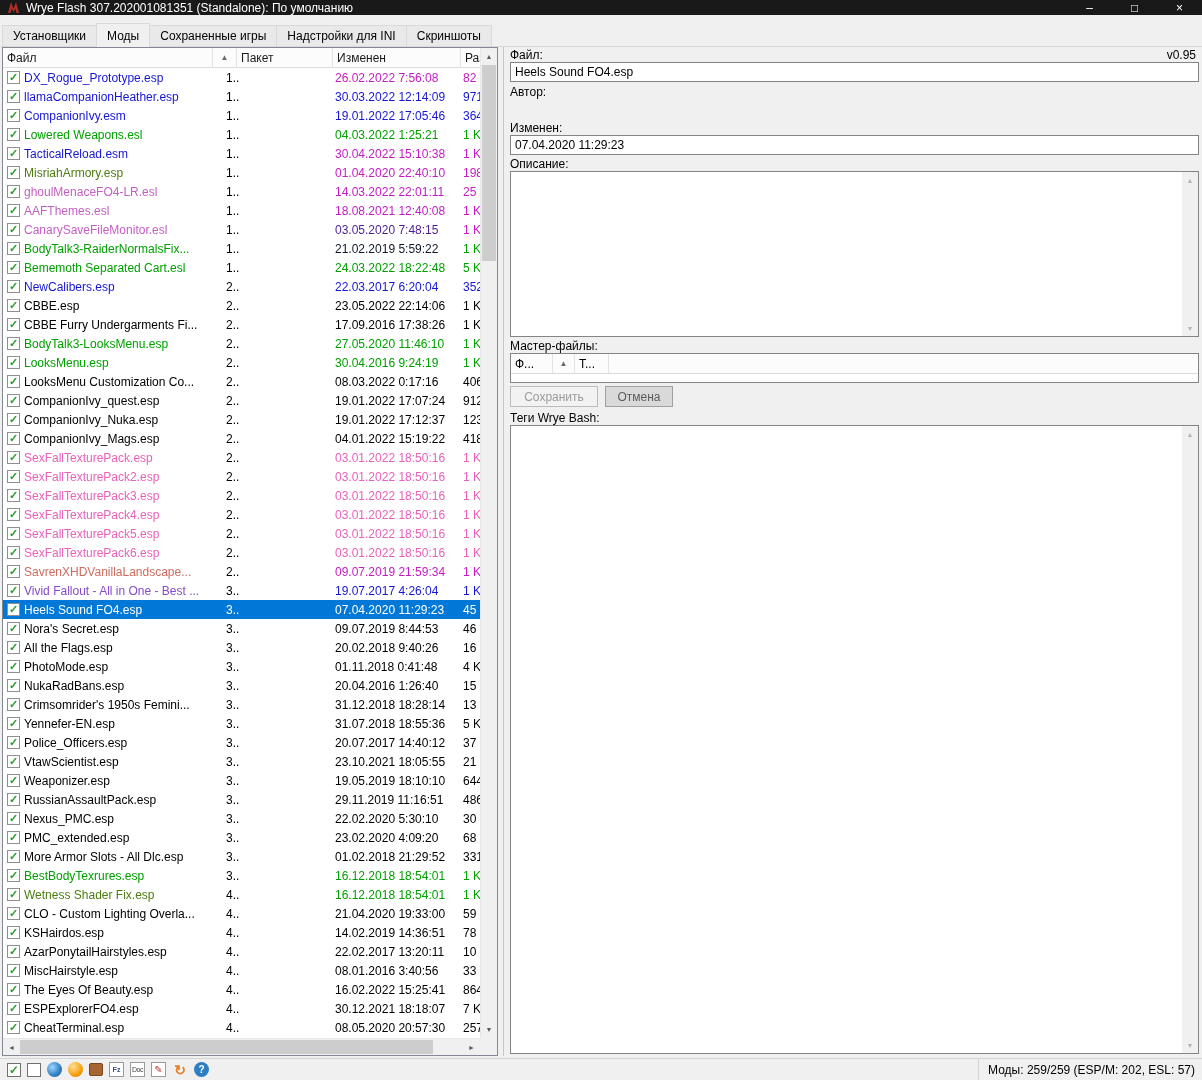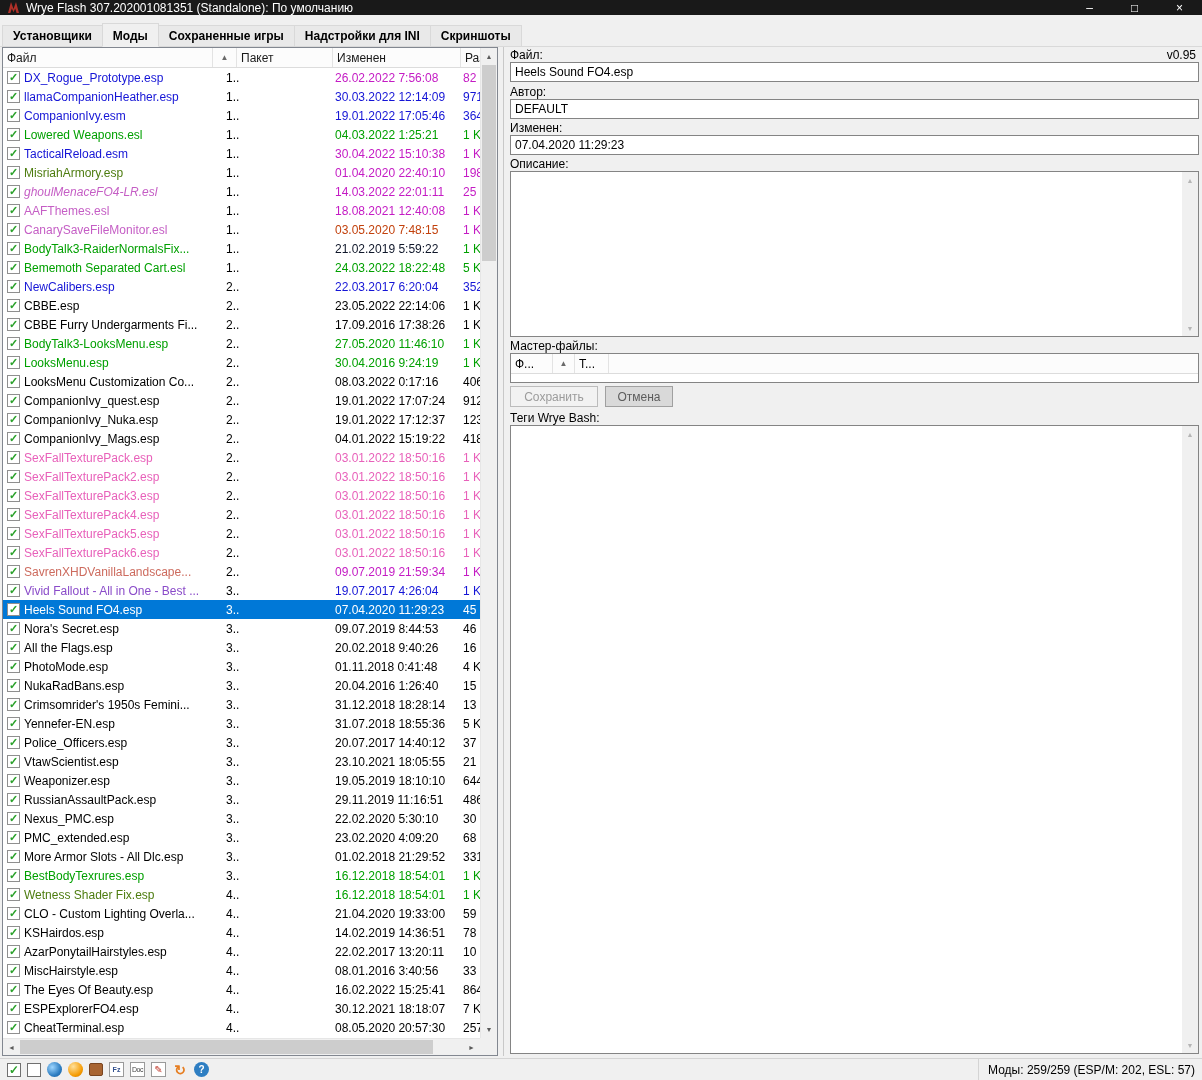--- a/index.html
+++ b/index.html
@@ -12,21 +12,21 @@
               display:flex; align-items:center; color:#fff; }
   .app-icon { margin:0 6px 0 7px; display:flex; align-items:center; }
   .title { flex:1; font-size:12px; white-space:nowrap; }
   .win-controls { display:flex; height:100%; }
   .win-btn { width:45px; display:flex; align-items:center; justify-content:center; font-size:12px; color:#fff; }
 
   
   .tabbar { position:absolute; top:23px; left:0; width:100%; height:24px; background:#f0f0f0;
             display:flex; align-items:flex-end; padding-left:2px; border-bottom:1px solid #d9d9d9; }
   .tab { border:1px solid #d9d9d9; border-bottom:none; background:#e9e9e9; height:21px;
-         padding:3px 10px 12px; white-space:nowrap;font-weight:bold; }
+         padding:3px 10px 12px; white-space:nowrap; }
   .tab + .tab { margin-left:-1px; }
   .tab.active { background:#f0f0f0; height:24px; padding-top:5px; margin-bottom:-1px;
                 border-bottom:1px solid #f0f0f0; z-index:2; }
 
   
   .left-panel { position:absolute; left:2px; top:47px; width:496px; height:1009px;
                 background:#fff; border:1px solid #828790; }
   .lheader { position:absolute; top:0; left:0; right:17px; height:20px; display:flex;
              background:#fcfcfc; border-bottom:1px solid #dcdcdc; z-index:2; }
   .hcell { border-right:1px solid #e3e3e3; display:flex; align-items:center; padding-left:4px;
@@ -199,42 +199,42 @@
           <span class="cbx">✓</span>
           <span style="color: #4d7c0f;">MisriahArmory.esp</span>
         </div>
         <div class="cell c-pkg">1..</div>
         <div class="cell c-date" style="color: rgb(196, 27, 196);">01.04.2020 22:40:10</div>
         <div class="cell c-size" style="color: rgb(196, 27, 196);">1989</div>
       </div>
       <div class="mrow">
         <div class="cell c-name">
           <span class="cbx">✓</span>
-          <span style="color: rgb(197, 94, 197); font-style: italic;">ghoulMenaceFO4-LR.esl</span>
+          <span style="color: rgb(197, 94, 197);">ghoulMenaceFO4-LR.esl</span>
         </div>
         <div class="cell c-pkg">1..</div>
         <div class="cell c-date" style="color: rgb(196, 27, 196);">14.03.2022 22:01:11</div>
         <div class="cell c-size" style="color: rgb(196, 27, 196);">25 K</div>
       </div>
       <div class="mrow">
         <div class="cell c-name">
           <span class="cbx">✓</span>
           <span style="color: rgb(197, 94, 197);">AAFThemes.esl</span>
         </div>
         <div class="cell c-pkg">1..</div>
         <div class="cell c-date" style="color: rgb(196, 27, 196);">18.08.2021 12:40:08</div>
         <div class="cell c-size" style="color: rgb(196, 27, 196);">1 KB</div>
       </div>
       <div class="mrow">
         <div class="cell c-name">
           <span class="cbx">✓</span>
           <span style="color: rgb(197, 94, 197);">CanarySaveFileMonitor.esl</span>
         </div>
         <div class="cell c-pkg">1..</div>
-        <div class="cell c-date" style="color: #c2410c;">03.05.2020 7:48:15</div>
+        <div class="cell c-date" style="color: #4c1d95;">03.05.2020 7:48:15</div>
         <div class="cell c-size" style="color: rgb(196, 27, 196);">1 KB</div>
       </div>
       <div class="mrow">
         <div class="cell c-name">
           <span class="cbx">✓</span>
           <span style="color: rgb(0, 160, 0);">BodyTalk3-RaiderNormalsFix...</span>
         </div>
         <div class="cell c-pkg">1..</div>
         <div class="cell c-date" style="color: #0f172a;">21.02.2019 5:59:22</div>
         <div class="cell c-size" style="color: rgb(0, 160, 0);">1 KB</div>
@@ -621,21 +621,20 @@
   </div>
   <div class="corner"></div>
 </div>
 
 <div class="rpanel">
   <div class="rlabel" style="top:1px">Файл:</div>
   <div class="version">v0.95</div>
   <input class="tinput" style="top: 15px;" value="Heels Sound FO4.esp">
 
   <div class="rlabel" style="top:38px">Автор:</div>
-  <input class="tinput" style="top: 52px;" value="DEFAULT">
 
   <div class="rlabel" style="top:74px">Изменен:</div>
   <input class="tinput" style="top: 88px;" value="07.04.2020 11:29:23">
 
   <div class="rlabel" style="top:110px">Описание:</div>
   <div class="textbox descbox">
     <span></span>
     <div class="tb-scroll">
       <div class="arr up">▲</div>
       <div class="arr down">▼</div>

